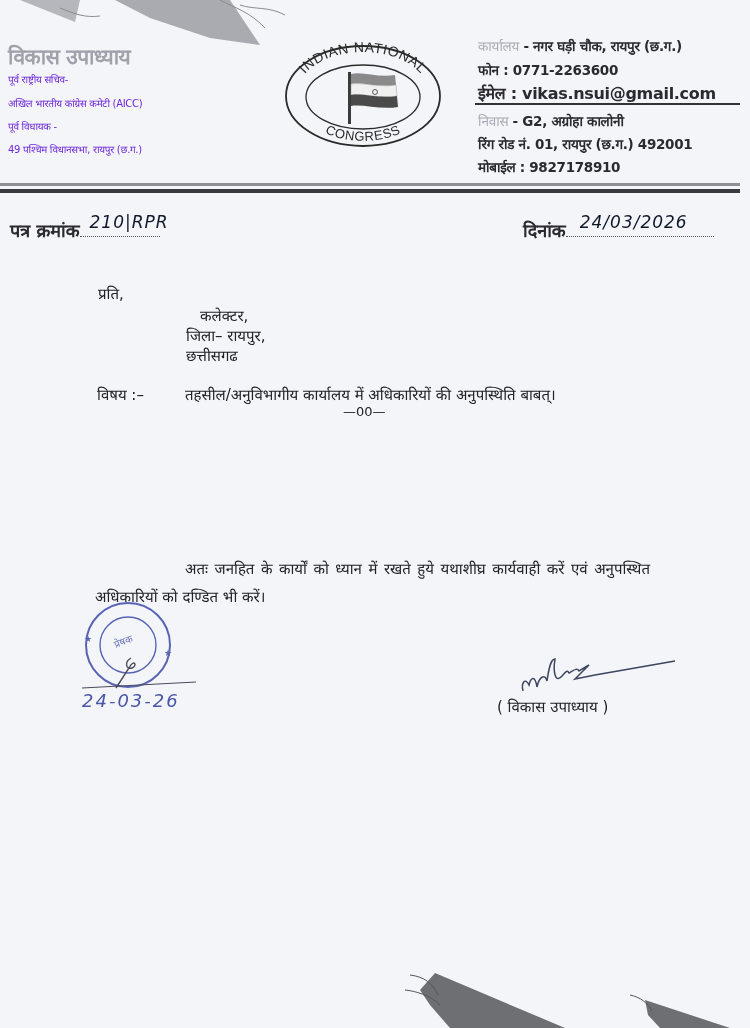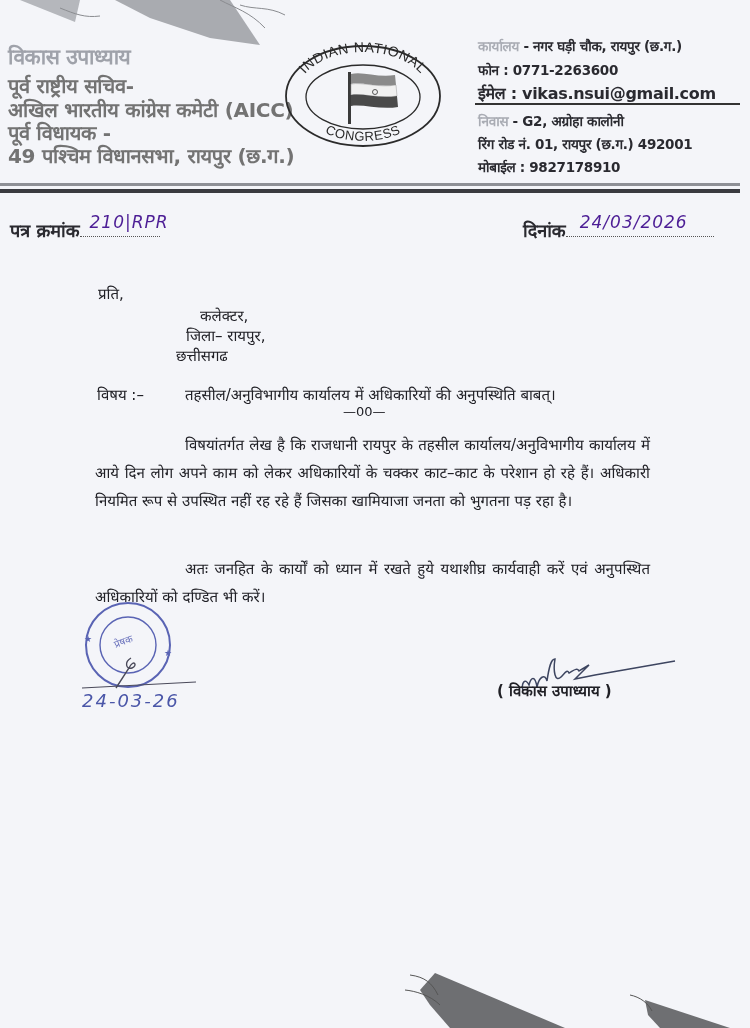--- a/index.html
+++ b/index.html
@@ -9,34 +9,34 @@
     font-family: "DejaVu Sans", sans-serif;
     color: #1c1c22;
     position: relative;
   }
   .page { position: absolute; left: 0; top: 0; width: 750px; height: 739px; }
   .brush { position: absolute; }
   .abs { position: absolute; white-space: nowrap; }
 
   
   .name-hdr { left: 8px; top: 42px; font-size: 21px; font-weight: bold; color: #9fa2aa; letter-spacing: -0.5px; }
-  .hdr-line { font-size: 20px; font-weight: bold; color: #737373; letter-spacing: -0.3px; }
+  .hdr-line { font-size: 10px; font-weight: normal; color: #6d28d9; letter-spacing: -0.3px; }
   
   .hdr-r { font-size: 13.5px; font-weight: bold; color: #2a2a30; letter-spacing: -0.3px; }
-  .hdr-r .muted { color: #a9acb4; font-weight: bold; margin-top: 8px; }
+  .hdr-r .muted { color: #a9acb4; font-weight: normal; margin-top: 8px; }
   .email { font-size: 16px; }
   .email-rule { left: 475px; top: 103px; width: 265px; height: 2px; background: #333; }
 
   
   .rule-thin { left: 0; top: 183px; width: 740px; height: 3px; background: #8e9096; }
   .rule-thick { left: 0; top: 189px; width: 740px; height: 4px; background: #3a3b40; }
 
   .ref-label { font-size: 18px; font-weight: bold; color: #2a2a30; }
   .dots { border-bottom: 1.5px dotted #555; display: inline-block; }
-  .handwrite { font-family: "DejaVu Sans", sans-serif; font-size: 17px; color: #4c1d95; font-style: italic; letter-spacing: 1px; }
+  .handwrite { font-family: "DejaVu Sans", sans-serif; font-size: 17px; color: #0f172a; font-style: italic; letter-spacing: 1px; }
 
   .body-text { font-size: 15px; color: #202026; text-align: center; }
   .para { position: absolute; left: 95px; width: 555px; font-size: 15px; line-height: 28px; text-align: justify; color: #202026; }
 
   .stamp-date { font-size: 18px; color: #4a56a8; font-style: italic; letter-spacing: 2px; }
 </style>
 </head>
 <body>
 
 <div class="page">
@@ -98,46 +98,45 @@
     <span class="ref-label">पत्र क्रमांक</span><span class="dots" style="width:80px;position:relative;height:14px;"><span class="handwrite" style="position:absolute;left:10px;top:-10px">210|RPR</span></span>
   </div>
 
   <div class="abs" style="left:523px;top:218px">
     <span class="ref-label">दिनांक</span><span class="dots" style="width:148px;position:relative;height:14px;"><span class="handwrite" style="position:absolute;left:14px;top:-10px">24/03/2026</span></span>
   </div>
 
   <div class="abs body-text" style="left:98px;top:283px">प्रति,</div>
   <div class="abs body-text" style="left:200px;top:305px">कलेक्टर,</div>
   <div class="abs body-text" style="left:186px;top:325px">जिला– रायपुर,</div>
-  <div class="abs body-text" style="left:176px;top:345px">छत्तीसगढ</div>
+  <div class="abs body-text" style="left:186px;top:345px">छत्तीसगढ</div>
 
   <div class="abs body-text" style="left:97px;top:384px">विषय :–</div>
   <div class="abs body-text" style="left:185px;top:384px">तहसील/अनुविभागीय कार्यालय में अधिकारियों की अनुपस्थिति बाबत्।</div>
   <div class="abs body-text" style="left:343px;top:404px;font-size:13px">—00—</div>
 
-  <div class="para" style="top:431px;text-indent:90px">विषयांतर्गत लेख है कि राजधानी रायपुर के तहसील कार्यालय/अनुविभागीय कार्यालय में आये दिन लोग अपने काम को लेकर अधिकारियों के चक्कर काट–काट के परेशान हो रहे हैं। अधिकारी नियमित रूप से उपस्थित नहीं रह रहे हैं जिसका खामियाजा जनता को भुगतना पड़ रहा है।</div>
   <div class="para" style="top:555px;text-indent:90px">अतः जनहित के कार्यों को ध्यान में रखते हुये यथाशीघ्र कार्यवाही करें एवं अनुपस्थित अधिकारियों को दण्डित भी करें।</div>
 
   <div class="abs" style="left:76px;top:600px;width:120px;height:100px">
     <svg width="120" height="100" viewBox="0 0 120 100">
       <circle cx="52" cy="45" r="42" fill="none" stroke="#5a64b4" stroke-width="2"></circle>
       <circle cx="52" cy="45" r="28" fill="none" stroke="#5a64b4" stroke-width="1.4"></circle>
       <text x="8" y="42" font-size="9" fill="#5a64b4">★</text>
       <text x="88" y="56" font-size="9" fill="#5a64b4">★</text>
       <text x="38" y="44" font-size="10" fill="#6a72bc" transform="rotate(-20 50 42)">प्रेषक</text>
       <path d="M55,58 C48,62 50,70 56,68 C62,66 58,58 53,68 L40,88" stroke="#4a4a5a" stroke-width="1.4" fill="none"></path>
       <line x1="6" y1="88" x2="120" y2="82" stroke="#4a4a5a" stroke-width="1.2"></line>
     </svg>
   </div>
   <div class="abs stamp-date" style="left:82px;top:690px">24-03-26</div>
 
   <svg class="brush" style="left:515px;top:655px" width="170" height="40" viewBox="0 0 170 40">
     <path d="M8,36 C6,28 10,22 14,30 C16,22 20,20 22,32 C24,22 30,18 32,26 C34,12 36,4 40,4 C38,16 40,28 46,22 C50,18 52,14 54,18 C58,16 62,12 64,16 L74,10 L60,24 L80,20 L160,6" stroke="#3d4560" stroke-width="1.5" fill="none"></path>
   </svg>
-  <div class="abs body-text" style="left:497px;top:680px;font-weight:bold">( विकास उपाध्याय )</div>
+  <div class="abs body-text" style="left:497px;top:696px;font-weight:normal">( विकास उपाध्याय )</div>
 
   <svg class="brush" style="left:390px;top:965px" width="360" height="63" viewBox="0 0 360 63">
     <polygon points="45,8 175,63 60,63 40,40 30,25" fill="#6e6f72"></polygon>
     <polygon points="255,35 340,63 270,63 258,50" fill="#6e6f72"></polygon>
     <path d="M15,25 C25,26 40,30 50,40" stroke="#555" stroke-width="1" fill="none"></path>
     <path d="M20,10 C35,12 42,18 48,30" stroke="#555" stroke-width="1" fill="none"></path>
     <path d="M240,30 C250,32 258,38 262,46" stroke="#555" stroke-width="1" fill="none"></path>
   </svg>
 
 </div>

